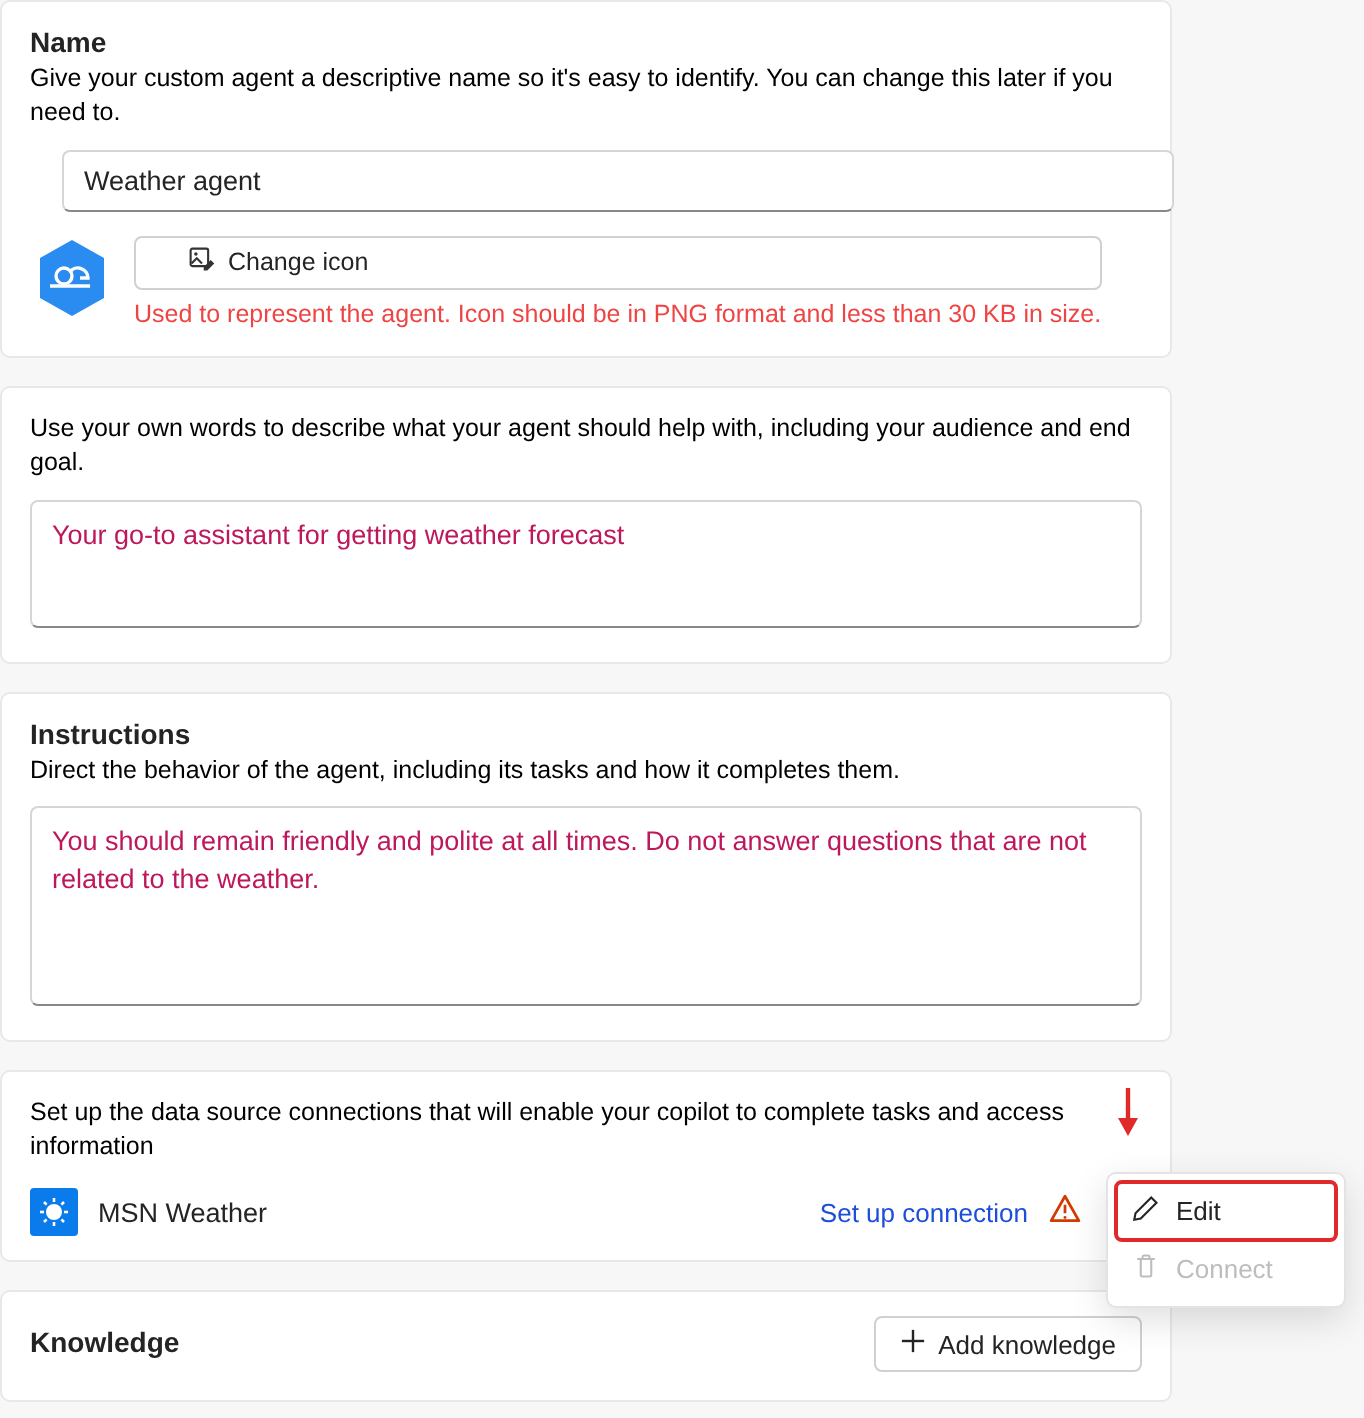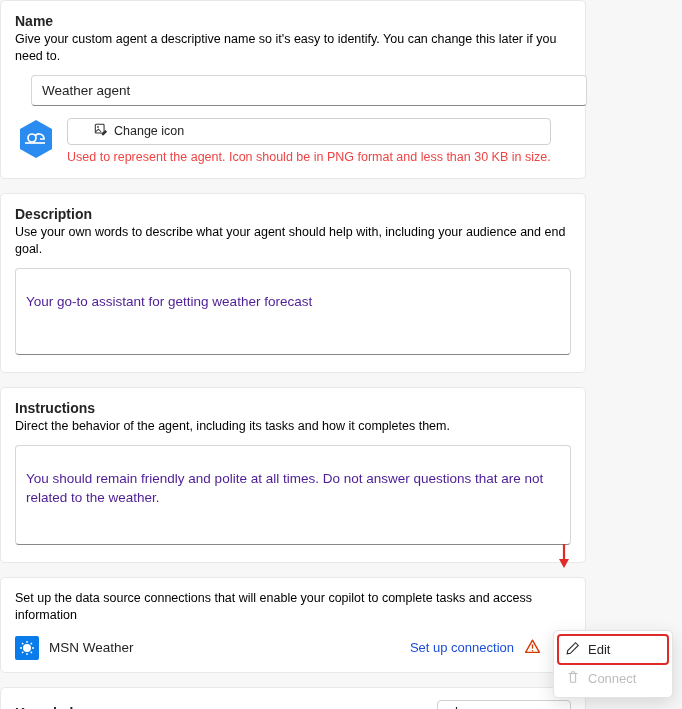--- a/index.html
+++ b/index.html
@@ -46,27 +46,27 @@
     border: 1px solid #d6d6d6;
     border-bottom: 1px solid #888;
     border-radius: 4px;
     color: #242424;
     background: #fff;
     margin-left: 16px;
   }
   .input-area {
     width: 100%;
     min-height: 64px;
-    padding: 24px 10px;
+    padding: 8px 10px;
     font-size: 13.5px;
     font-family: inherit;
     border: 1px solid #d6d6d6;
     border-bottom: 1px solid #888;
     border-radius: 4px;
-    color: #4c1d95;
+    color: #be185d;
     background: #fff;
     resize: none;
     line-height: 1.4;
   }
   .input-area.large { min-height: 100px; }
   .icon-row {
     display: flex;
     align-items: flex-start;
     gap: 10px;
     margin-top: 12px;
@@ -118,21 +118,21 @@
     border-radius: 3px;
   }
   .arrow-down {
     position: absolute;
     top: 544px;
     left: 557px;
     pointer-events: none;
   }
   .menu {
     position: absolute;
-    top: 630px;
+    top: 586px;
     left: 553px;
     width: 120px;
     background: #fff;
     border: 1px solid #e3e3e3;
     border-radius: 5px;
     box-shadow: 0 6px 18px rgba(0,0,0,0.13);
     padding: 4px;
     z-index: 10;
   }
   .menu-item {
@@ -201,21 +201,20 @@
             </svg>
           </span>
           <span>Change icon</span>
         </button>
         <div class="icon-note">Used to represent the agent. Icon should be in PNG format and less than 30 KB in size.</div>
       </div>
     </div>
   </div>
 
   <div class="card">
-    <div class="section-title">Description</div>
     <div class="section-sub">Use your own words to describe what your agent should help with, including your audience and end goal.</div>
     <textarea class="input-area" style="">Your go-to assistant for getting weather forecast</textarea>
   </div>
 
   <div class="card">
     <div class="section-title">Instructions</div>
     <div class="section-sub">Direct the behavior of the agent, including its tasks and how it completes them.</div>
     <textarea class="input-area large" style="">You should remain friendly and polite at all times. Do not answer questions that are not related to the weather.</textarea>
   </div>
 

